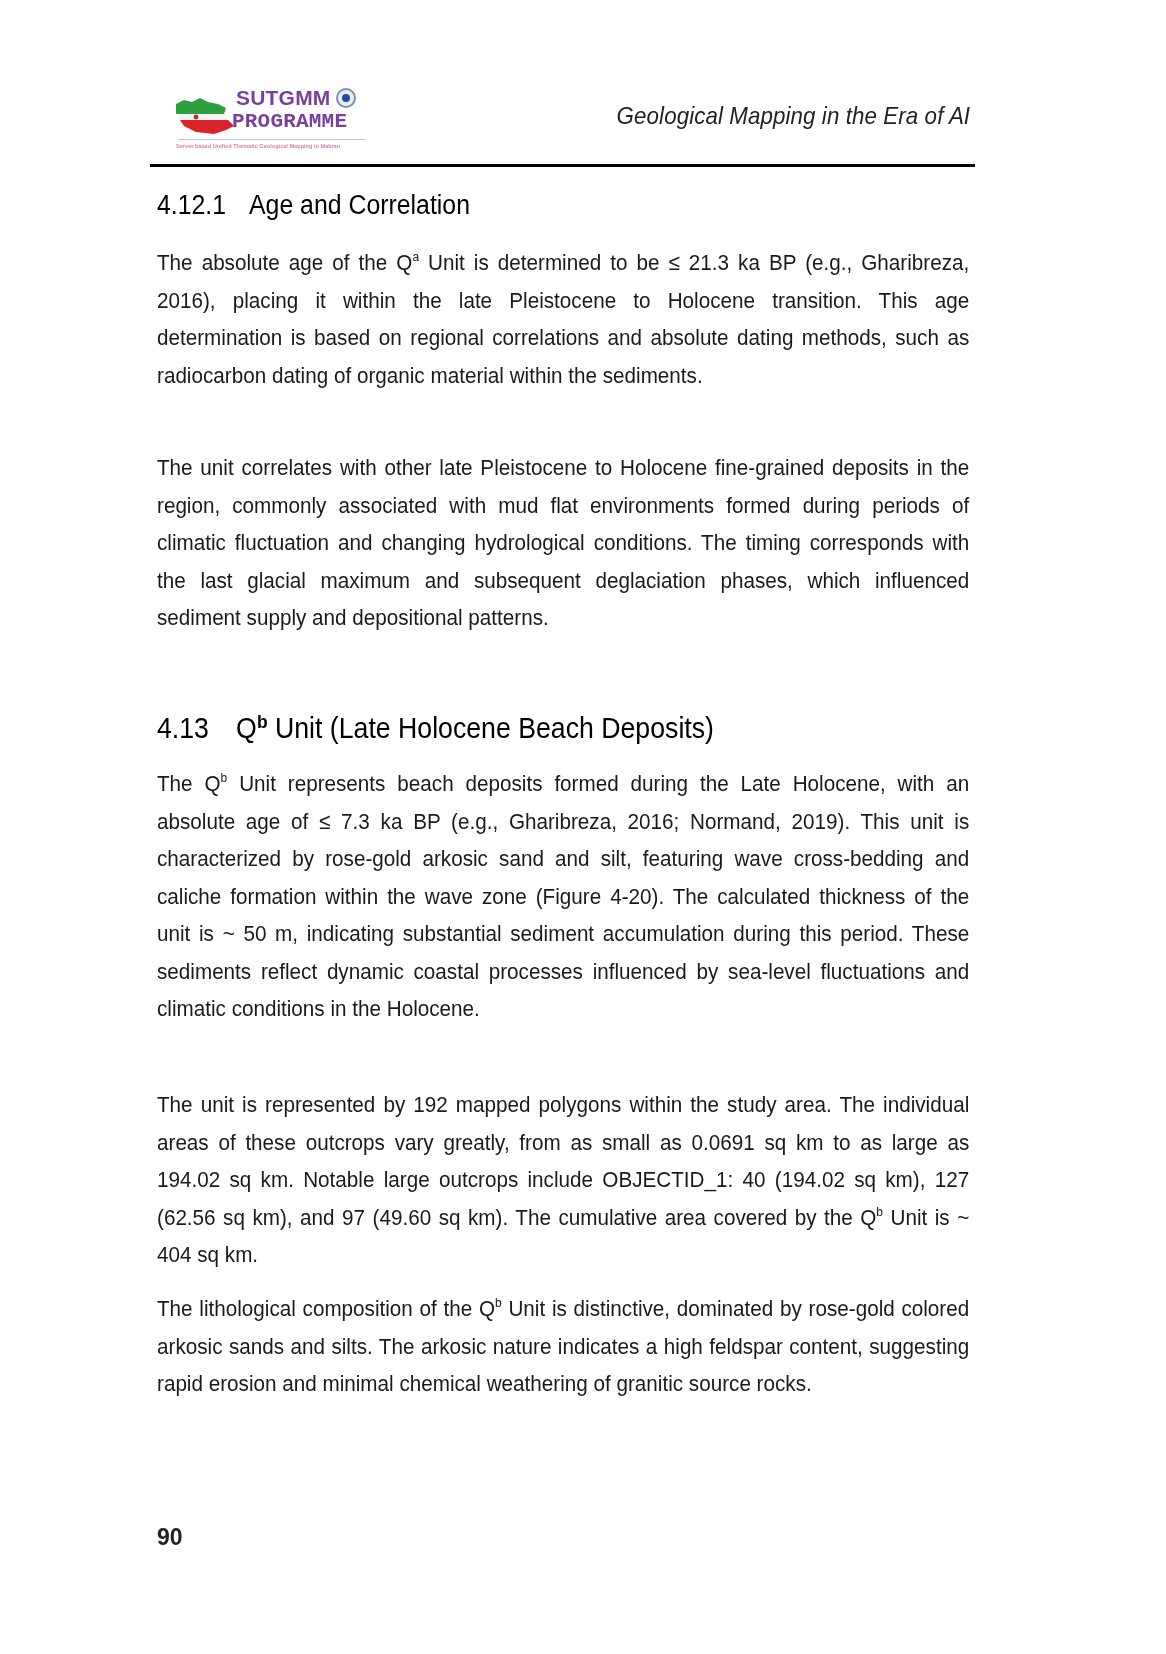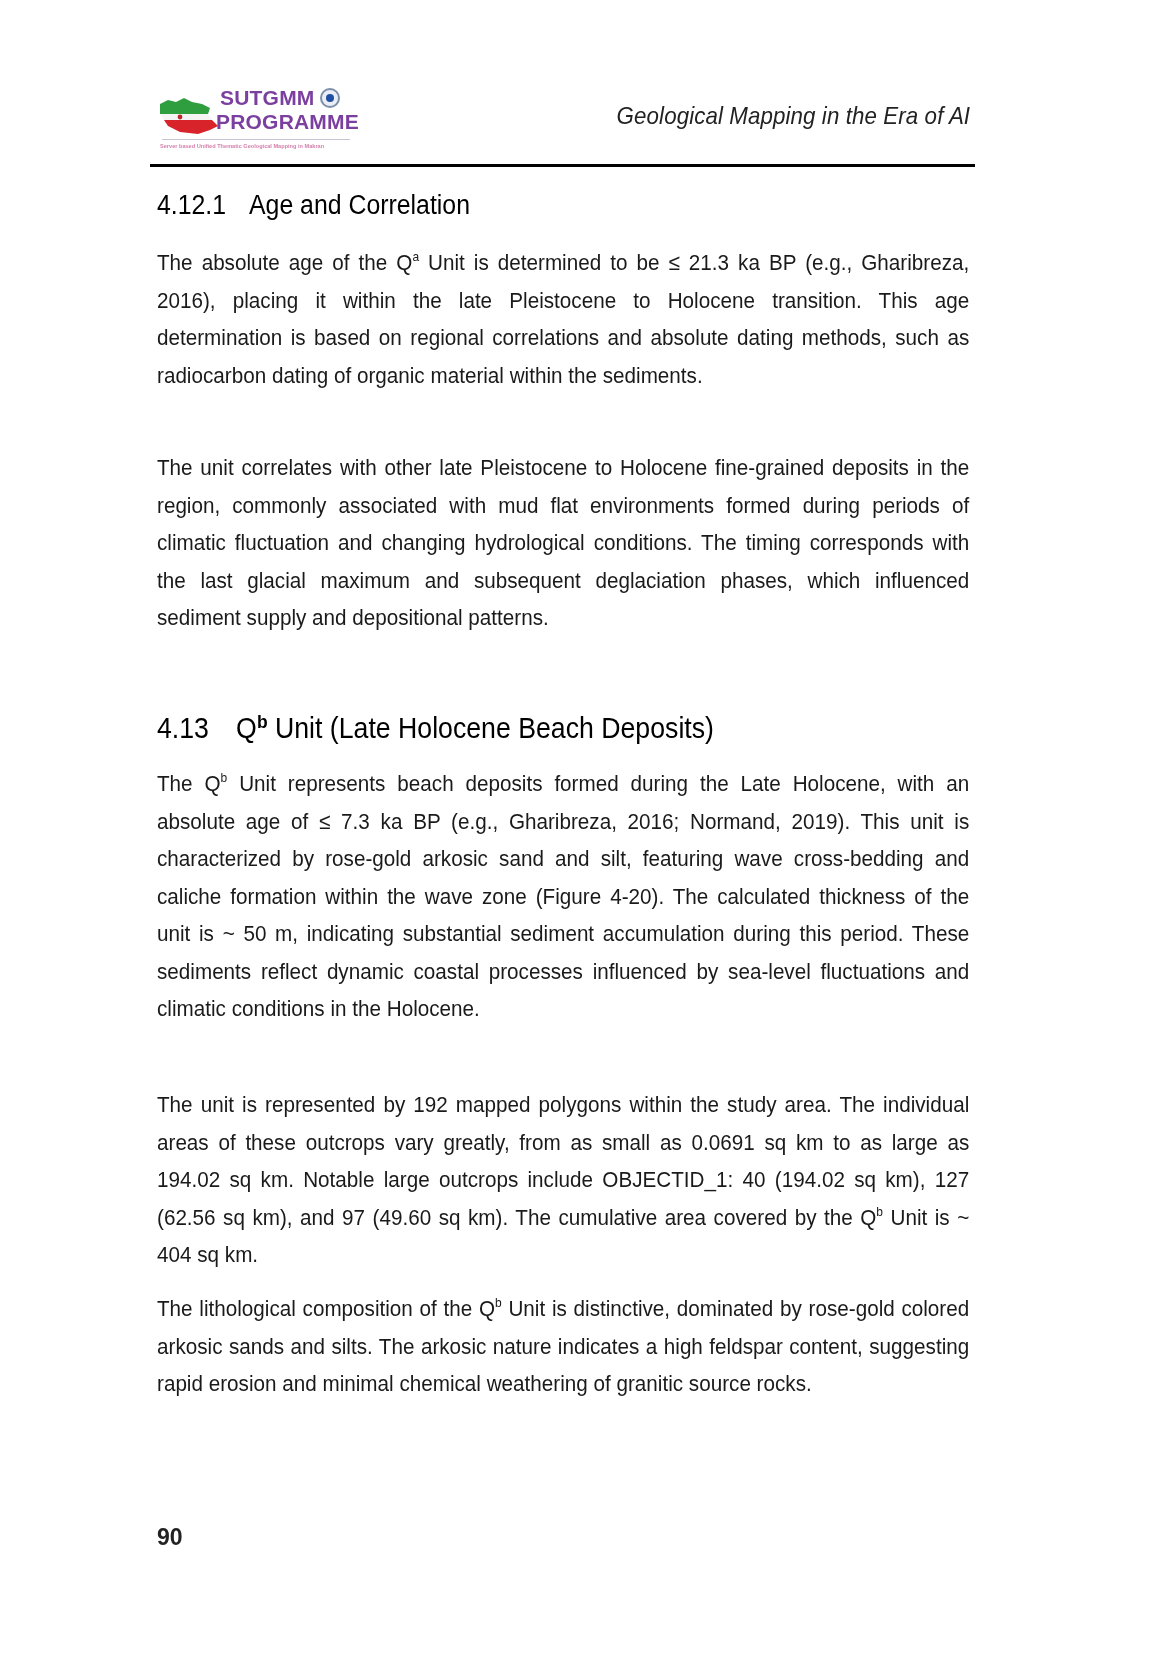--- a/index.html
+++ b/index.html
@@ -1,24 +1,24 @@
 <!DOCTYPE html>
 <html><head>
 <meta charset="utf-8">
 <style>
   html, body { margin: 0; padding: 0; background: #ffffff; }
   body { width: 1166px; height: 1654px; position: relative; overflow: hidden; color: #111; }
   .page { position: absolute; left: 0; top: 0; width: 1166px; height: 1654px; background: #fff; }
 
   
-  .logo { position: absolute; left: 158px; top: 86px; width: 200px; height: 70px; }
+  .logo { position: absolute; left: 174px; top: 86px; width: 200px; height: 70px; }
   .logo-map { position: absolute; left: 0; top: 10px; width: 62px; height: 40px; }
   .logo-title { position: absolute; left: 58px; top: 0px; font-family: "Liberation Sans", sans-serif; font-weight: bold; color: #7b3fa0; line-height: 24px; font-size: 21px; letter-spacing: 0.2px; }
   .logo-title .l1 { display: block; margin-left: 4px; }
-  .logo-title .l2 { display: block; }
+  .logo-title .l2 { display: block; font-family: Liberation Mono, monospace; }
   .logo-badge { position: absolute; left: 162px; top: 2px; width: 20px; height: 20px; border: 2px solid #7d8fa8; border-radius: 50%; background: #e9eef6; box-sizing: border-box; }
   .logo-badge::after { content: ""; position: absolute; left: 4px; top: 4px; width: 8px; height: 8px; border-radius: 50%; background: #1f4ea3; }
   .logo-rule { position: absolute; left: 4px; top: 53px; width: 188px; height: 1px; background: #c9c3d6; }
   .logo-tagline { position: absolute; left: 2px; top: 57px; font-family: "Liberation Sans", sans-serif; font-size: 5.6px; color: #d481ad; white-space: nowrap; font-weight: bold; }
 
   .running-title { position: absolute; right: 196px; top: 102px; font-family: "Liberation Sans", sans-serif; font-style: italic; font-size: 24px; color: #222; letter-spacing: 0.1px; transform: scaleX(0.93); transform-origin: right center; white-space: nowrap; }
   .header-rule { position: absolute; left: 150px; top: 164px; width: 825px; height: 3px; background: #000; }
 
   
   .h2 { position: absolute; left: 157px; font-family: "Liberation Sans", sans-serif; color: #000; white-space: nowrap; transform: scaleX(0.92); transform-origin: left center; }

